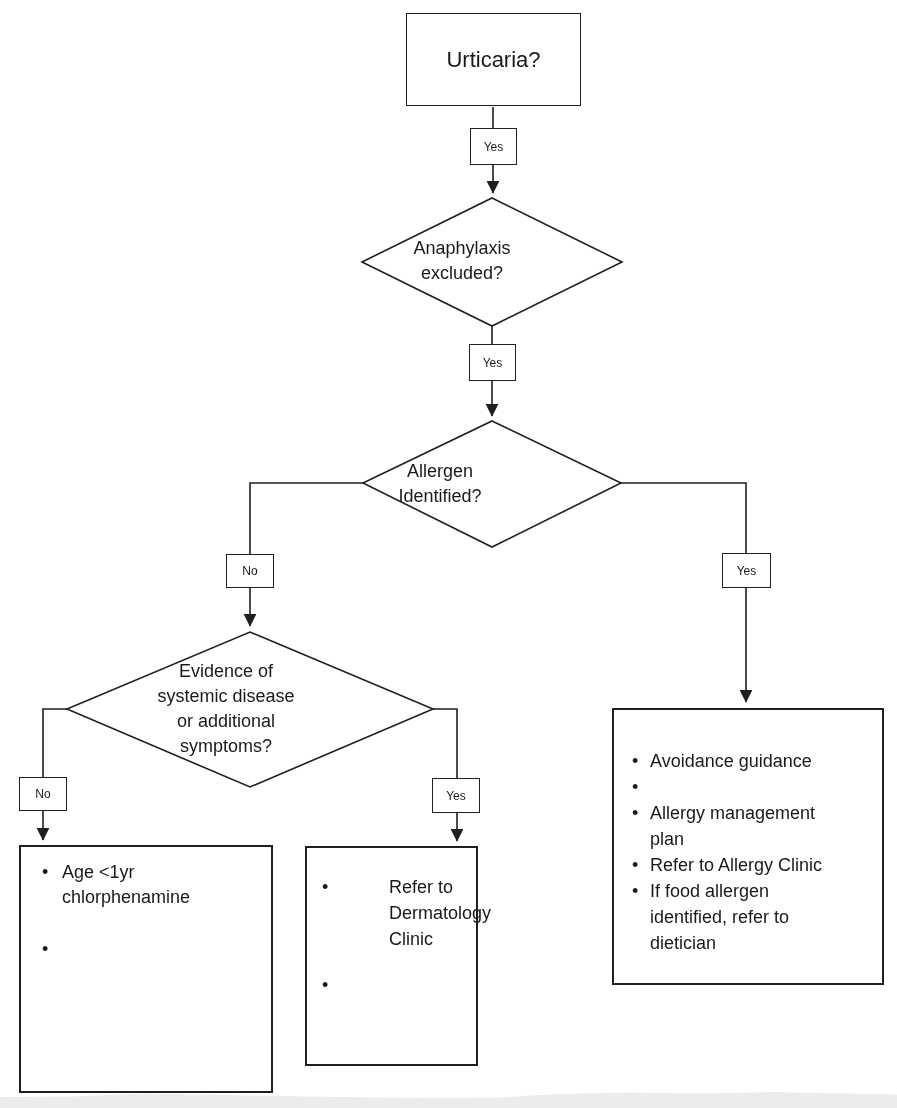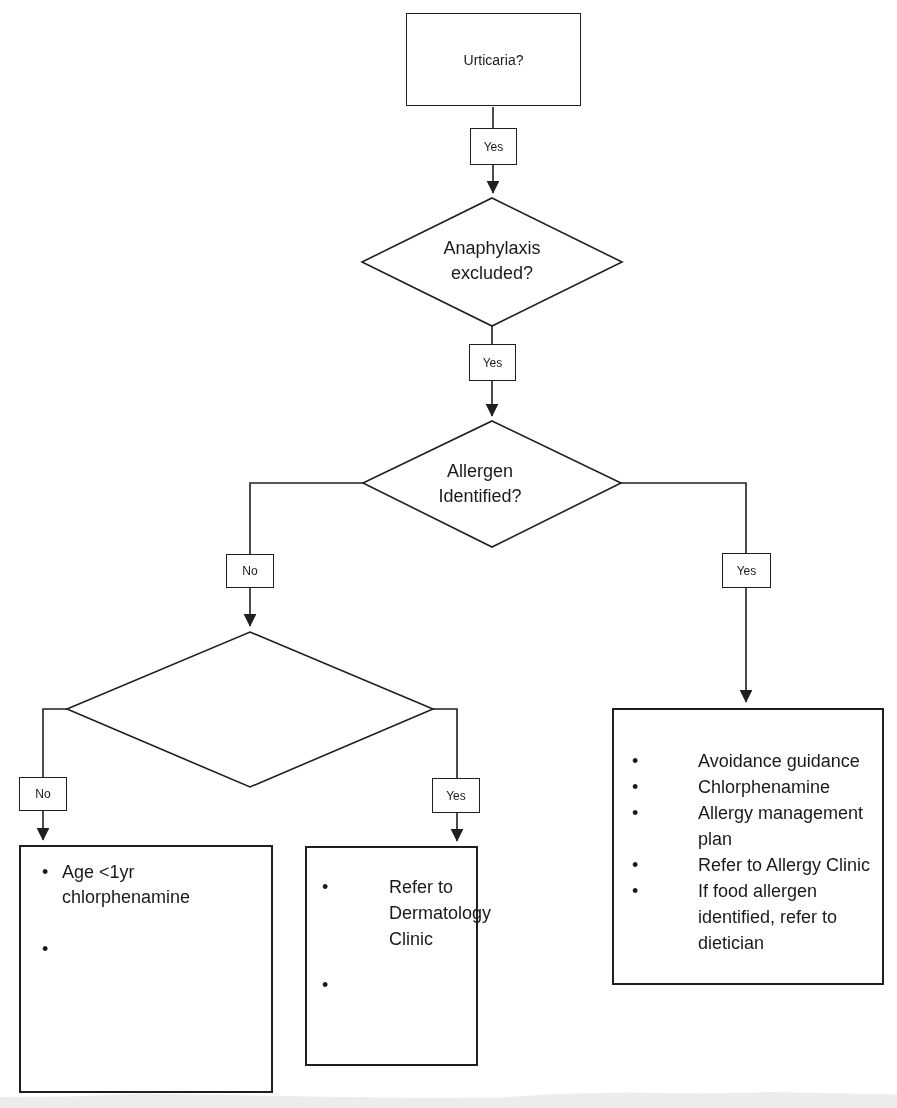--- a/index.html
+++ b/index.html
@@ -41,32 +41,31 @@
     position: absolute;
     z-index: 2;
     display: flex;
     align-items: center;
     justify-content: center;
     text-align: center;
     background: #ffffff;
   }
   .rect-node {
     border: 1.6px solid var(--line);
-    font-size: 14px;
+    font-size: 22px;
   }
   .edge-label {
     border: 1.6px solid var(--line);
     font-size: 12px;
   }
   .diamond-text {
     position: absolute;
     z-index: 2;
     display: flex;
     align-items: center;
-    justify-content: center;
     text-align: center;
     background: transparent;
     font-size: 18px;
     line-height: 25px;
   }
   .diamond-text > span { display: inline-block; }
   .outcome-box {
     position: absolute;
     z-index: 2;
     background: #ffffff;
@@ -89,21 +88,21 @@
   .box-middle { left: 305px; top: 846px; width: 173px; height: 220px; line-height: 26px; }
   .box-middle ul { padding: 26px 4px 0 15px; }
   .box-middle .marker { width: 27px; }
   .box-middle .bullet-text { width: 112px; margin-left: 40px; }
   .box-middle .bullet-item { margin-bottom: 20px; }
 
   
   .box-right { left: 612px; top: 708px; width: 272px; height: 277px; line-height: 26px; }
   .box-right ul { padding: 38px 4px 0 18px; }
   .box-right .marker { width: 18px; }
-  .box-right .bullet-text { width: 196px; margin-left: 48px; }
+  .box-right .bullet-text { width: 196px; }
 
   .scan-shadow {
     position: absolute;
     z-index: 0;
     left: 0;
     top: 1088px;
     width: 897px;
     height: 20px;
     background: var(--shadow_band);
     clip-path: polygon(0% 45%, 8% 42%, 16% 28%, 25% 35%, 36% 44%, 47% 50%, 56% 47%, 62% 30%, 70% 22%, 78% 28%, 86% 20%, 93% 26%, 100% 32%, 100% 100%, 0% 100%);
@@ -160,20 +159,23 @@
   </div>
 
   <div class="node edge-label" style="left:226px; top:554px; width:48px; height:34px;">
     <span>No</span>
   </div>
 
   <div class="node edge-label" style="left:722px; top:553px; width:49px; height:35px;">
     <span>Yes</span>
   </div>
 
+  <div class="diamond-text" style="left:150px; top:658px; width:200px; height:102px;">
+    <span style="width:152px;">Evidence of systemic disease or additional symptoms?</span>
+  </div>
 
   <div class="node edge-label" style="left:19px; top:777px; width:48px; height:34px;">
     <span>No</span>
   </div>
 
   <div class="node edge-label" style="left:432px; top:778px; width:48px; height:35px;">
     <span>Yes</span>
   </div>
 
   <div class="outcome-box box-left">
@@ -201,21 +203,20 @@
   </div>
 
   <div class="outcome-box box-right">
     <ul>
       <li class="bullet-item">
         <span class="marker">•</span>
         <span class="bullet-text">Avoidance guidance</span>
       </li>
       <li class="bullet-item">
         <span class="marker">•</span>
-        <span class="bullet-text">Chlorphenamine</span>
       </li>
       <li class="bullet-item">
         <span class="marker">•</span>
         <span class="bullet-text">Allergy management plan</span>
       </li>
       <li class="bullet-item">
         <span class="marker">•</span>
         <span class="bullet-text">Refer to Allergy Clinic</span>
       </li>
       <li class="bullet-item">

